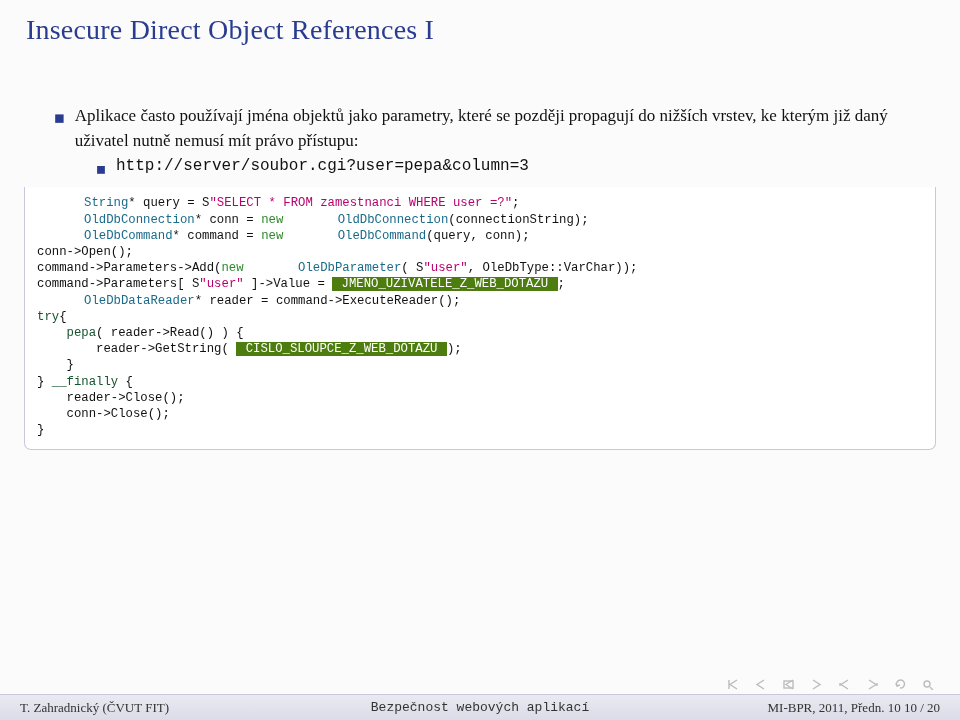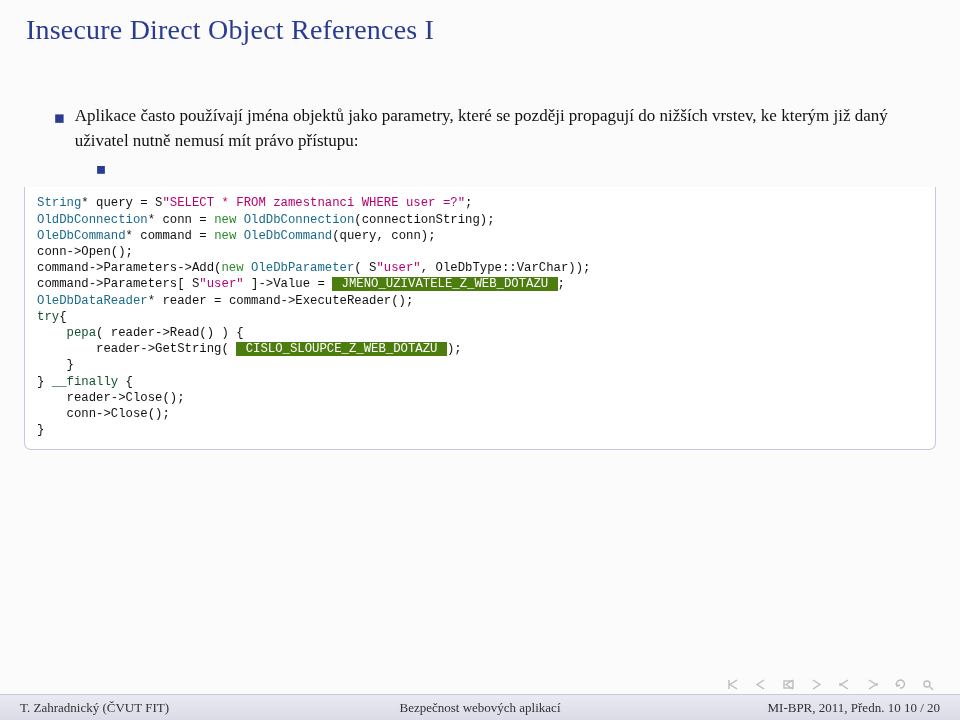--- a/index.html
+++ b/index.html
@@ -21,33 +21,33 @@
     color: #2a3c8f; font-size: 23px; padding: 7px 14px 6px 14px;
     border-radius: 7px 7px 0 0; border: 1px solid #c8c8dc; border-bottom: none;
     margin: 2px -2px 0 -2px;
   }
   .code-box {
     background: #fff; border: 1px solid #c8c8dc; border-top: none;
     border-radius: 0 0 7px 7px; padding: 8px 12px 10px 12px;
     font-family: 'Courier New', monospace; font-size: 12.3px; line-height: 1.32;
     margin: 0 -2px; white-space: pre;
   }
-  .kw-str { color: #1a6a8a; }
+  .kw-str { color: #1a6a8a; margin-left: 47px; }
   .kw-magenta { color: #b8006e; }
   .kw-green { color: #2a8a2a; }
   .kw-blue { color: #14532d; }
   .kw-redbg { background: #4d7c0f; color: #fff; padding: 0 2px; }
   .footer {
     position: absolute; left: 0; right: 0; bottom: 0;
     height: 26px; display: flex; align-items: center;
     background: linear-gradient(#e9e9f2, #dcdce8);
     border-top: 1px solid #c8c8dc; font-size: 13px; color: #333;
     padding: 8px 20px; justify-content: space-between;
   }
-  .footer .mid { position: absolute; left: 50%; transform: translateX(-50%); }
+  .footer .mid { position: absolute; left: 50%; transform: translateX(-50%); font-family: Liberation Mono, monospace; }
   .nav-icons {
     position: absolute; right: 24px; bottom: 30px;
     display: flex; gap: 14px; color: #bcbcbc; font-size: 14px;
     align-items: center;
   }
   .nav-icons span { display: inline-flex; align-items: center; gap: 2px; }
   .nav-icons svg { width: 14px; height: 11px; }
   .nav-icons .st { stroke: #bcbcbc; stroke-width: 1.4; fill: none; }
 </style>
 </head>
@@ -56,20 +56,21 @@
 <div class="slide">
   <div class="title">Insecure Direct Object References I</div>
 
   <div class="content">
     <div class="bullet-row">
       <span class="bullet">◼</span>
       <span>Aplikace často používají jména objektů jako parametry, které se později propagují do nižších vrstev, ke kterým již daný uživatel nutně nemusí mít právo přístupu:</span>
     </div>
     <div class="sub-row">
       <span class="sub-bullet">◼</span>
+      <span class="tt">http://server/soubor.cgi?user=pepa&amp;column=3</span>
     </div>
 
     <div class="code-box"><span class="kw-str">String</span><span>* query = S</span><span class="kw-magenta">"SELECT * FROM zamestnanci WHERE user =?"</span><span>;</span>
 <span class="kw-str">OldDbConnection</span><span>* conn = </span><span class="kw-green">new </span><span class="kw-str">OldDbConnection</span><span>(connectionString);</span>
 <span class="kw-str">OleDbCommand</span><span>* command = </span><span class="kw-green">new </span><span class="kw-str">OleDbCommand</span><span>(query, conn);</span>
 <span>conn-&gt;Open();</span>
 <span>command-&gt;Parameters-&gt;Add(</span><span class="kw-green">new </span><span class="kw-str">OleDbParameter</span><span>( S</span><span class="kw-magenta">"user"</span><span>, OleDbType::VarChar));</span>
 <span>command-&gt;Parameters[ S</span><span class="kw-magenta">"user"</span><span> ]-&gt;Value = </span><span class="kw-redbg"> JMENO_UZIVATELE_Z_WEB_DOTAZU </span><span>;</span>
 <span class="kw-str">OleDbDataReader</span><span>* reader = command-&gt;ExecuteReader();</span>
 <span class="kw-blue">try</span><span>{</span>

